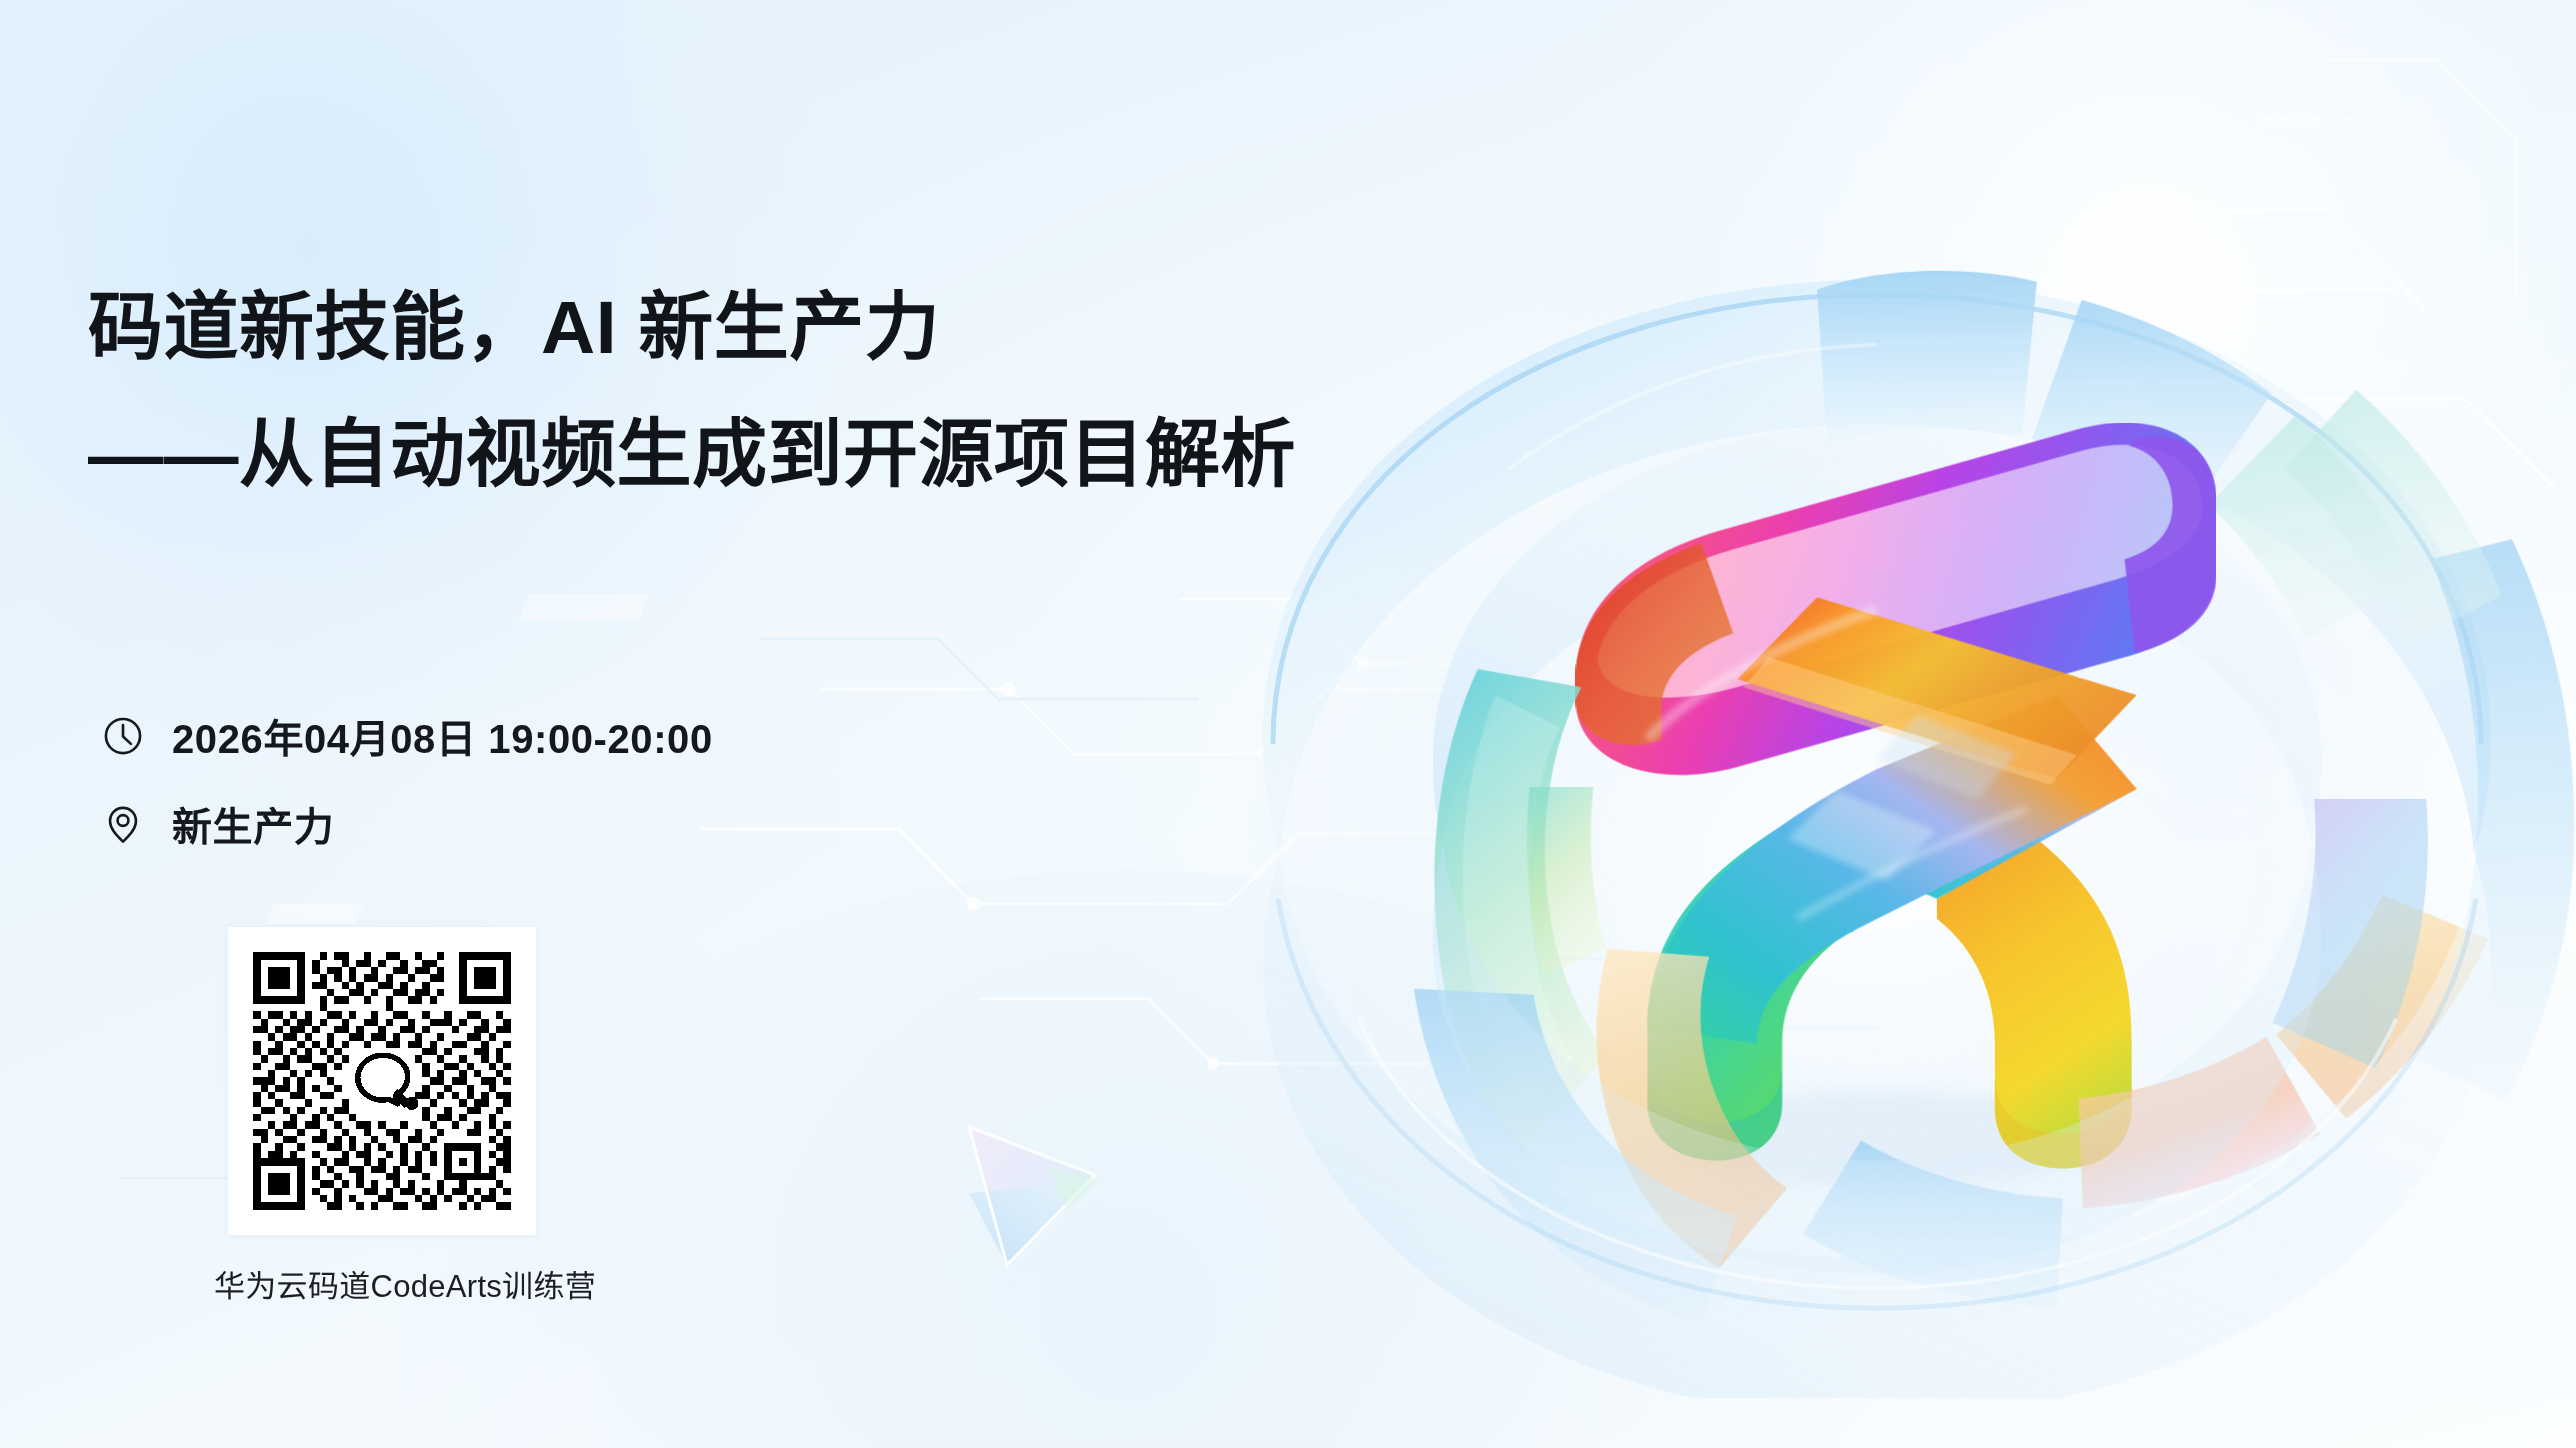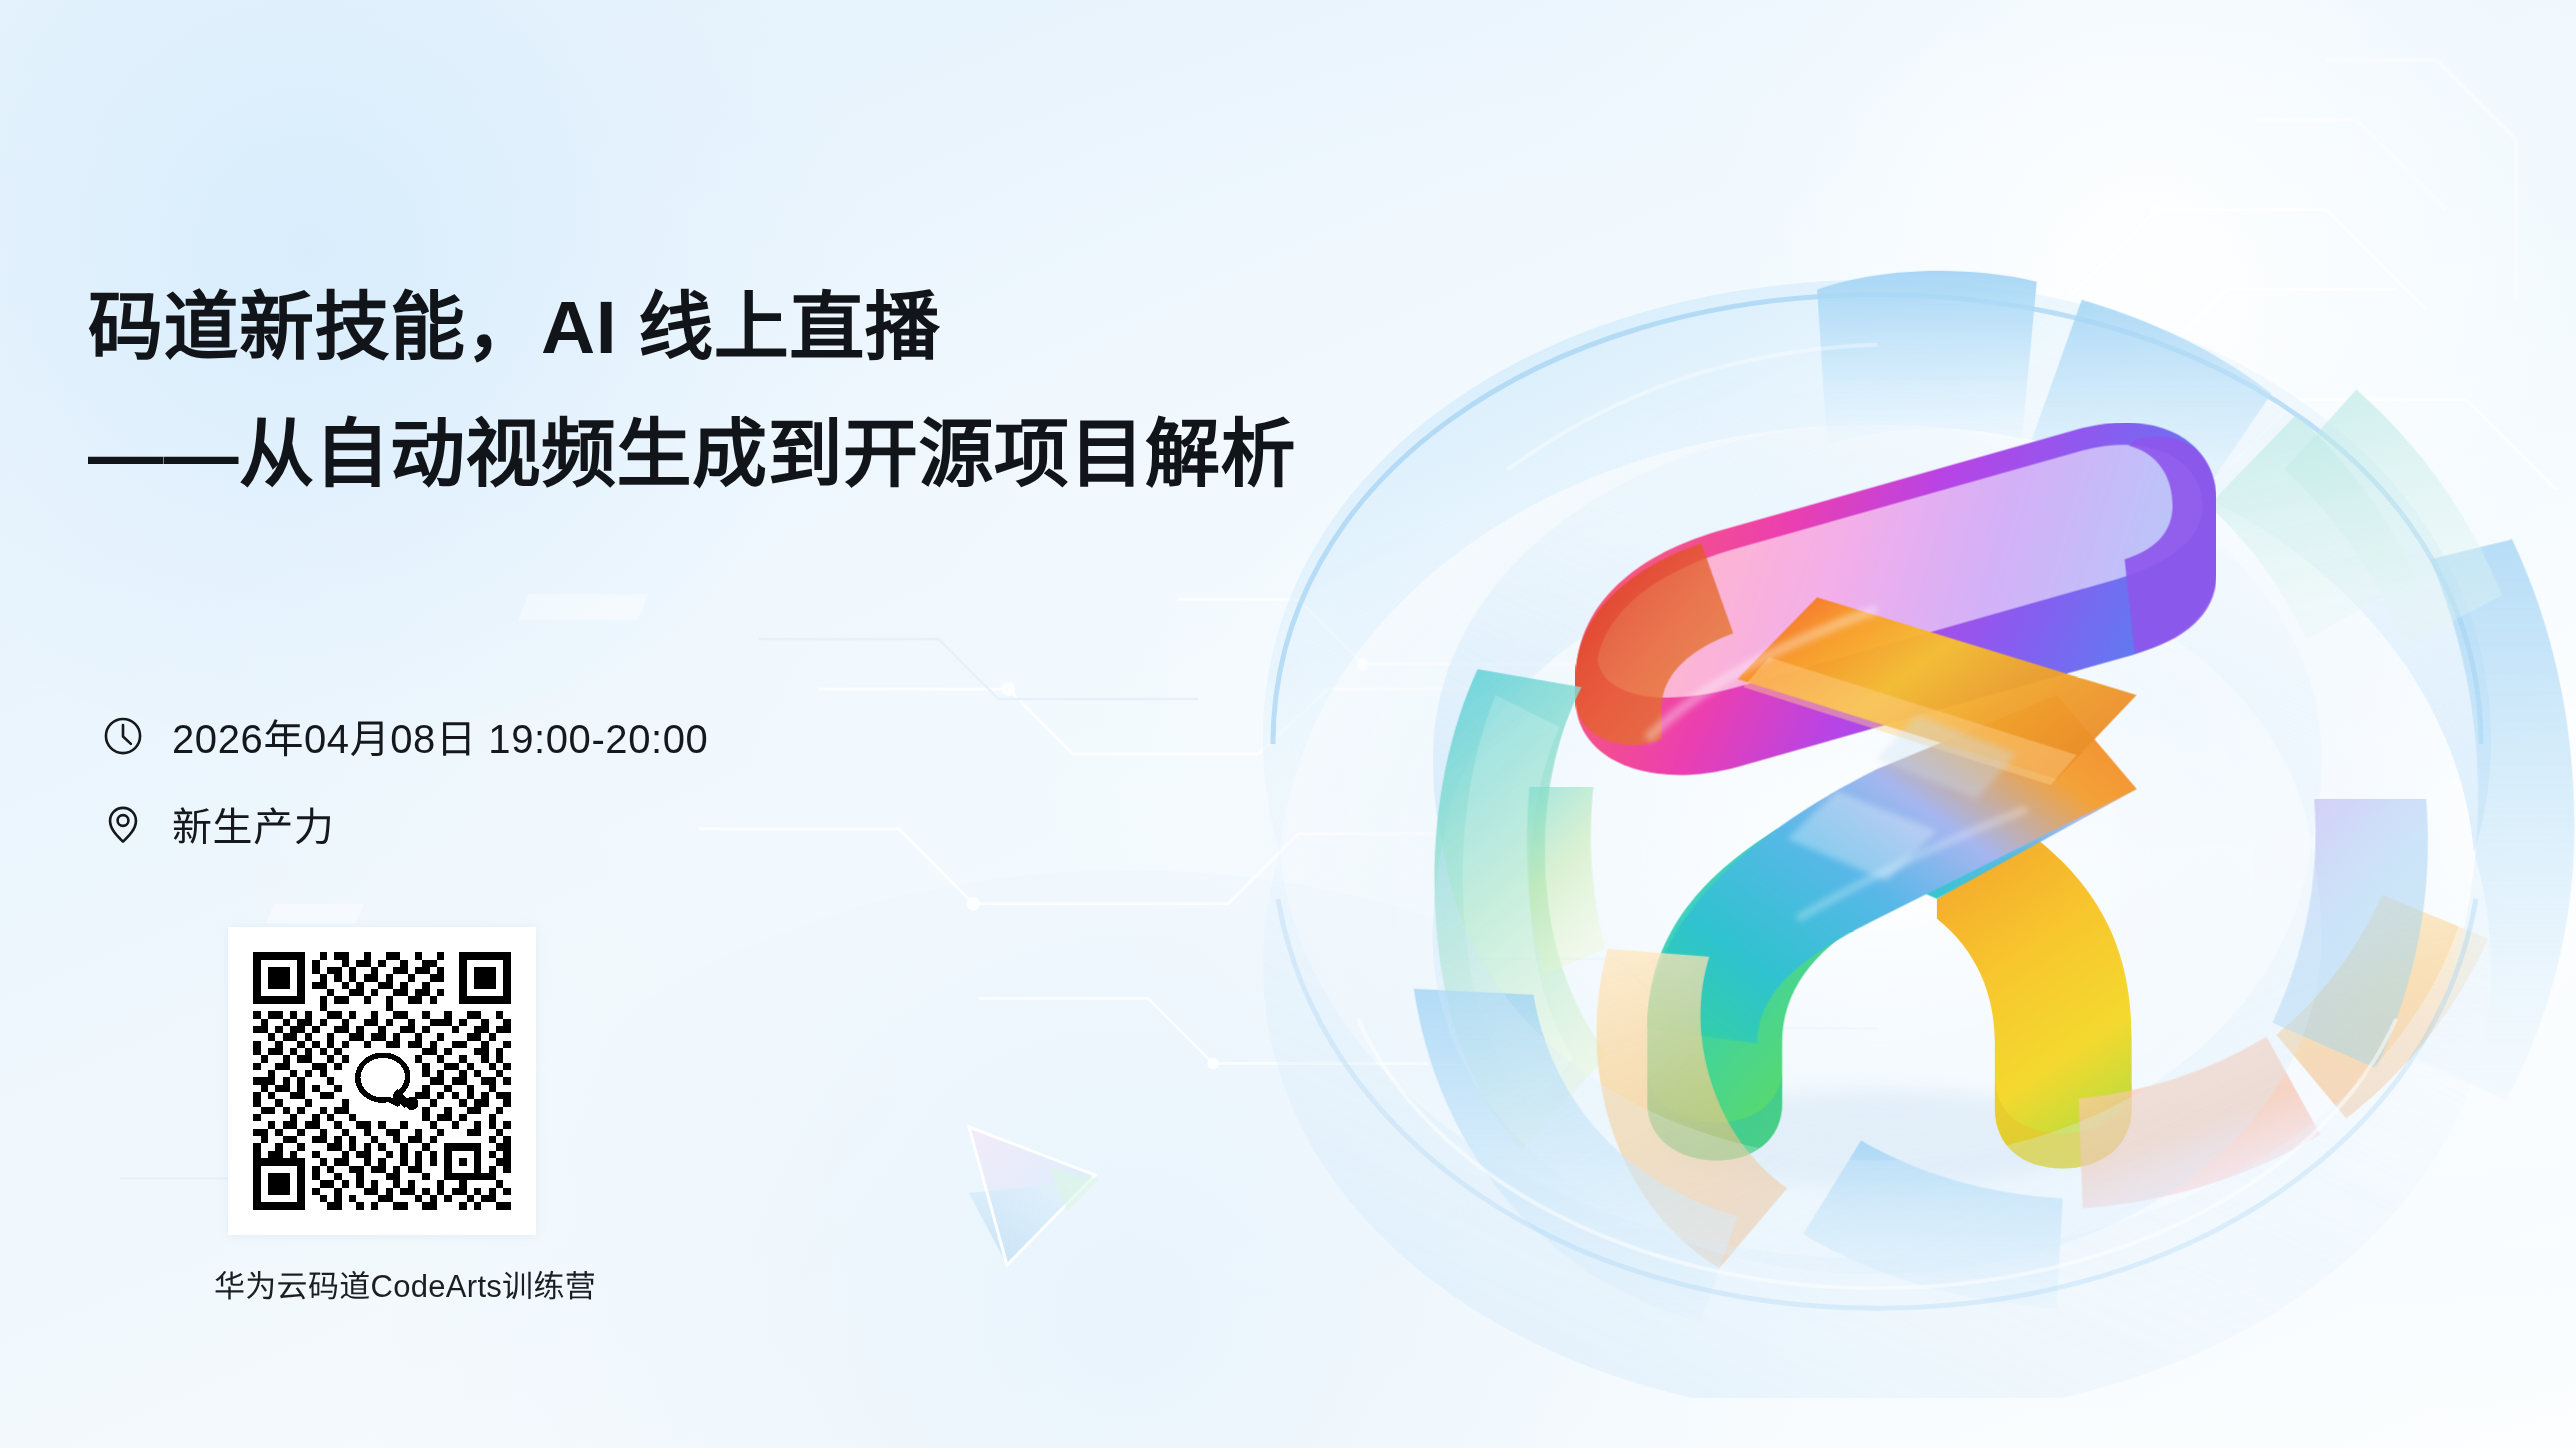--- a/index.html
+++ b/index.html
@@ -50,21 +50,21 @@
 
   .meta{position:absolute;left:100px;top:699px;}
   .meta-row{display:flex;align-items:center;height:74px;}
   .meta-row + .meta-row{margin-top:14px;}
   .meta-ico{
     width:46px;height:46px;flex:0 0 46px;margin-right:26px;
     display:flex;align-items:center;justify-content:center;
   }
   .meta-ico svg{display:block;width:42px;height:42px;}
   .meta-text{
-    font-size:40px;color:#15181c;letter-spacing:0.6px;white-space:nowrap;font-weight:400;
+    font-size:40px;color:#15181c;letter-spacing:0.6px;white-space:nowrap;font-weight:700;
   }
 
   
   .qr-block{position:absolute;left:228px;top:927px;width:308px;}
   .qr-card{
     width:308px;height:308px;background:#ffffff;
     display:flex;align-items:center;justify-content:center;
     box-shadow:0 1px 10px rgba(120,160,200,.13);
   }
   .qr-card svg{display:block;width:272px;height:272px;}
@@ -368,21 +368,21 @@
       <path d="M70 44 L196 92 L108 182 Z" fill="url(#prismA)"></path>
       <path d="M70 110 L186 98 L108 182 Z" fill="url(#prismB)" opacity=".85"></path>
       <path d="M70 44 L196 92 L108 182 Z" fill="none" stroke="#ffffff" stroke-width="3" opacity=".9"></path>
       <path d="M150 84 L200 96 L168 128 Z" fill="#d9f5e4" opacity=".55"></path>
     </svg>
   </div>
 
   <div class="content">
 
     <div class="titles">
-      <h1 class="title-line l1">码道新技能，AI 线上直播</h1>
+      <h1 class="title-line l1">码道新技能，AI 新生产力</h1>
       <h2 class="title-line l2">——从自动视频生成到开源项目解析</h2>
     </div>
 
     <div class="meta">
 
       <div class="meta-row">
         <span class="meta-ico">
           <svg viewBox="0 0 48 48" aria-hidden="true">
             <circle cx="24" cy="24" r="19.5" fill="none" stroke="#15181c" stroke-width="3"></circle>
             <path d="M24 11.5 V24.5 L33 33" fill="none" stroke="#15181c" stroke-width="3" stroke-linecap="round" stroke-linejoin="round"></path>

